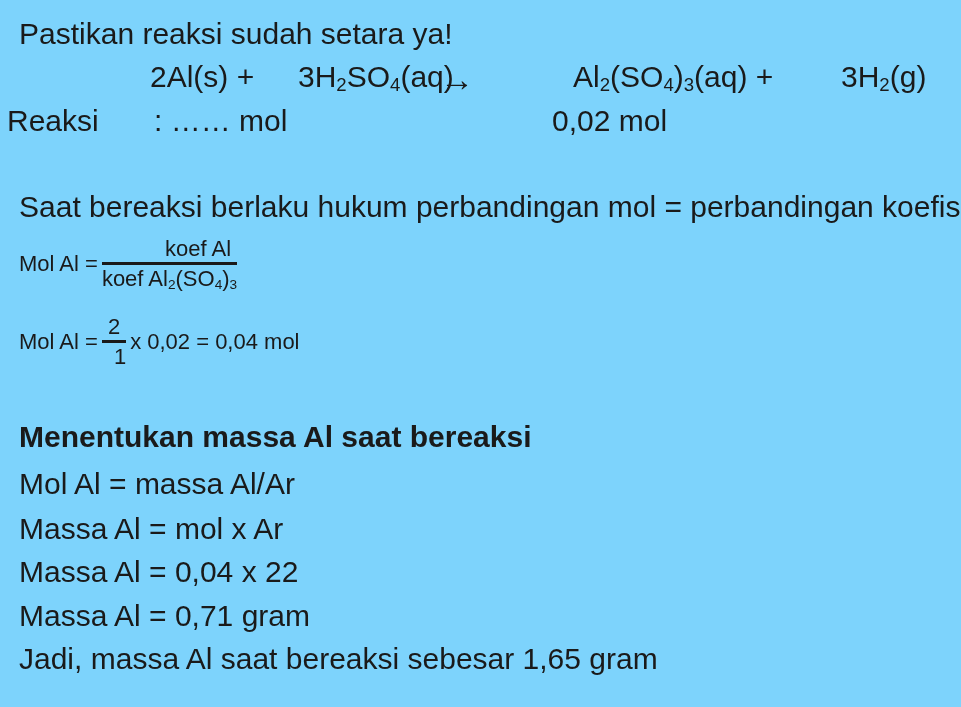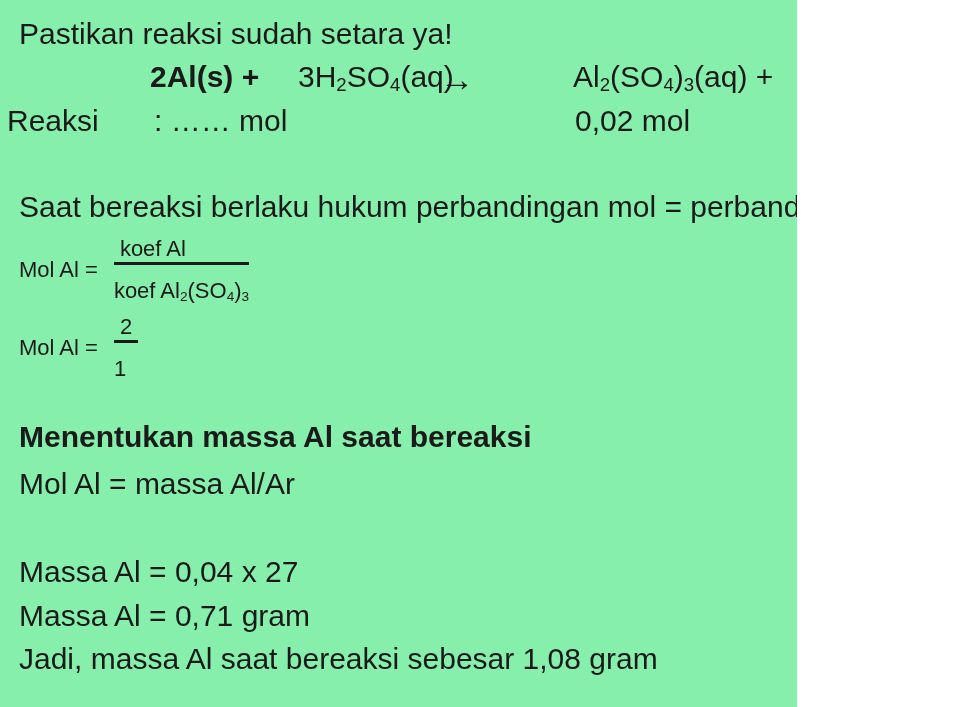--- a/index.html
+++ b/index.html
@@ -1,20 +1,20 @@
 <!DOCTYPE html>
 <html><head>
 <meta charset="utf-8">
 <style>
   html, body { margin: 0; padding: 0; background: #ffffff; }
   .page {
     position: relative;
-    width: 797px;
+    width: 961px;
     height: 707px;
-    background: #86efac;
+    background: #7dd3fc;
     color: #1a1a1a;
     font-family: "Liberation Sans", sans-serif;
     overflow: hidden;
   }
   .line {
     position: absolute;
     white-space: nowrap;
     font-size: 30px;
     line-height: 1.15;
   }
@@ -34,74 +34,76 @@
   }
   .fracrow {
     position: absolute;
     display: flex;
     align-items: center;
     white-space: nowrap;
     font-size: 22px;
   }
   .frac {
     display: inline-block;
-    text-align: left;
-    margin: 0 16px;
+    text-align: right;
+    margin: 0 4px;
   }
   .frac .num {
     display: block;
     border-bottom: 3px solid #1a1a1a;
     padding: 0 6px 2px 6px;
     line-height: 1.05;
   }
   .frac .den {
     display: block;
-    padding-top: 14px;
+    padding-top: 2px;
     line-height: 1.05;
   }
 </style>
 </head>
 <body>
 
 <div class="page">
 
   <div class="line" style="left:19px; top:17px;">Pastikan reaksi sudah setara ya!</div>
 
   <div class="line" style="left:0; top:60px; width:961px;">
-    <span class="abs" style="left:150px;font-weight:bold;">2Al(s) +</span>
+    <span class="abs" style="left:150px;">2Al(s) +</span>
     <span class="abs" style="left:298px;"><span>3H</span><sub class="s">2</sub><span>SO</span><sub class="s">4</sub><span>(aq)</span></span>
     <span class="abs arrow-glyph" style="left:440px; top:2px;">→</span>
     <span class="abs" style="left:573px;"><span>Al</span><sub class="s">2</sub><span>(SO</span><sub class="s">4</sub><span>)</span><sub class="s">3</sub><span>(aq) +</span></span>
     <span class="abs" style="left:841px;"><span>3H</span><sub class="s">2</sub><span>(g)</span></span>
   </div>
 
   <div class="line" style="left:0; top:104px; width:961px;">
     <span class="abs" style="left:7px;">Reaksi</span>
     <span class="abs" style="left:154px;">: …… mol</span>
-    <span class="abs" style="left:575px;">0,02 mol</span>
+    <span class="abs" style="left:552px;">0,02 mol</span>
   </div>
 
   <div class="line" style="left:19px; top:190px;">Saat bereaksi berlaku hukum perbandingan mol = perbandingan koefisien</div>
 
   <div class="fracrow" style="left:19px; top:237px;">
     <span>Mol Al =</span>
     <span class="frac">
       <span class="num">koef Al</span>
       <span class="den"><span>koef Al</span><sub class="s">2</sub><span>(SO</span><sub class="s">4</sub><span>)</span><sub class="s">3</sub></span>
     </span>
   </div>
 
   <div class="fracrow" style="left:19px; top:315px;">
     <span>Mol Al =</span>
     <span class="frac">
       <span class="num">2</span>
       <span class="den">1</span>
     </span>
+    <span>x 0,02 = 0,04 mol</span>
   </div>
 
   <div class="line" style="left:19px; top:467px;">Mol Al = massa Al/Ar</div>
 
   <div class="line bold" style="left:19px; top:420px;">Menentukan massa Al saat bereaksi</div>
-  <div class="line" style="left:19px; top:555px;">Massa Al = 0,04 x 27</div>
+  <div class="line" style="left:19px; top:512px;">Massa Al = mol x Ar</div>
+  <div class="line" style="left:19px; top:555px;">Massa Al = 0,04 x 22</div>
   <div class="line" style="left:19px; top:599px;">Massa Al = 0,71 gram</div>
-  <div class="line" style="left:19px; top:642px;">Jadi, massa Al saat bereaksi sebesar 1,08 gram</div>
+  <div class="line" style="left:19px; top:642px;">Jadi, massa Al saat bereaksi sebesar 1,65 gram</div>
 
 </div>
 
 </body></html>

